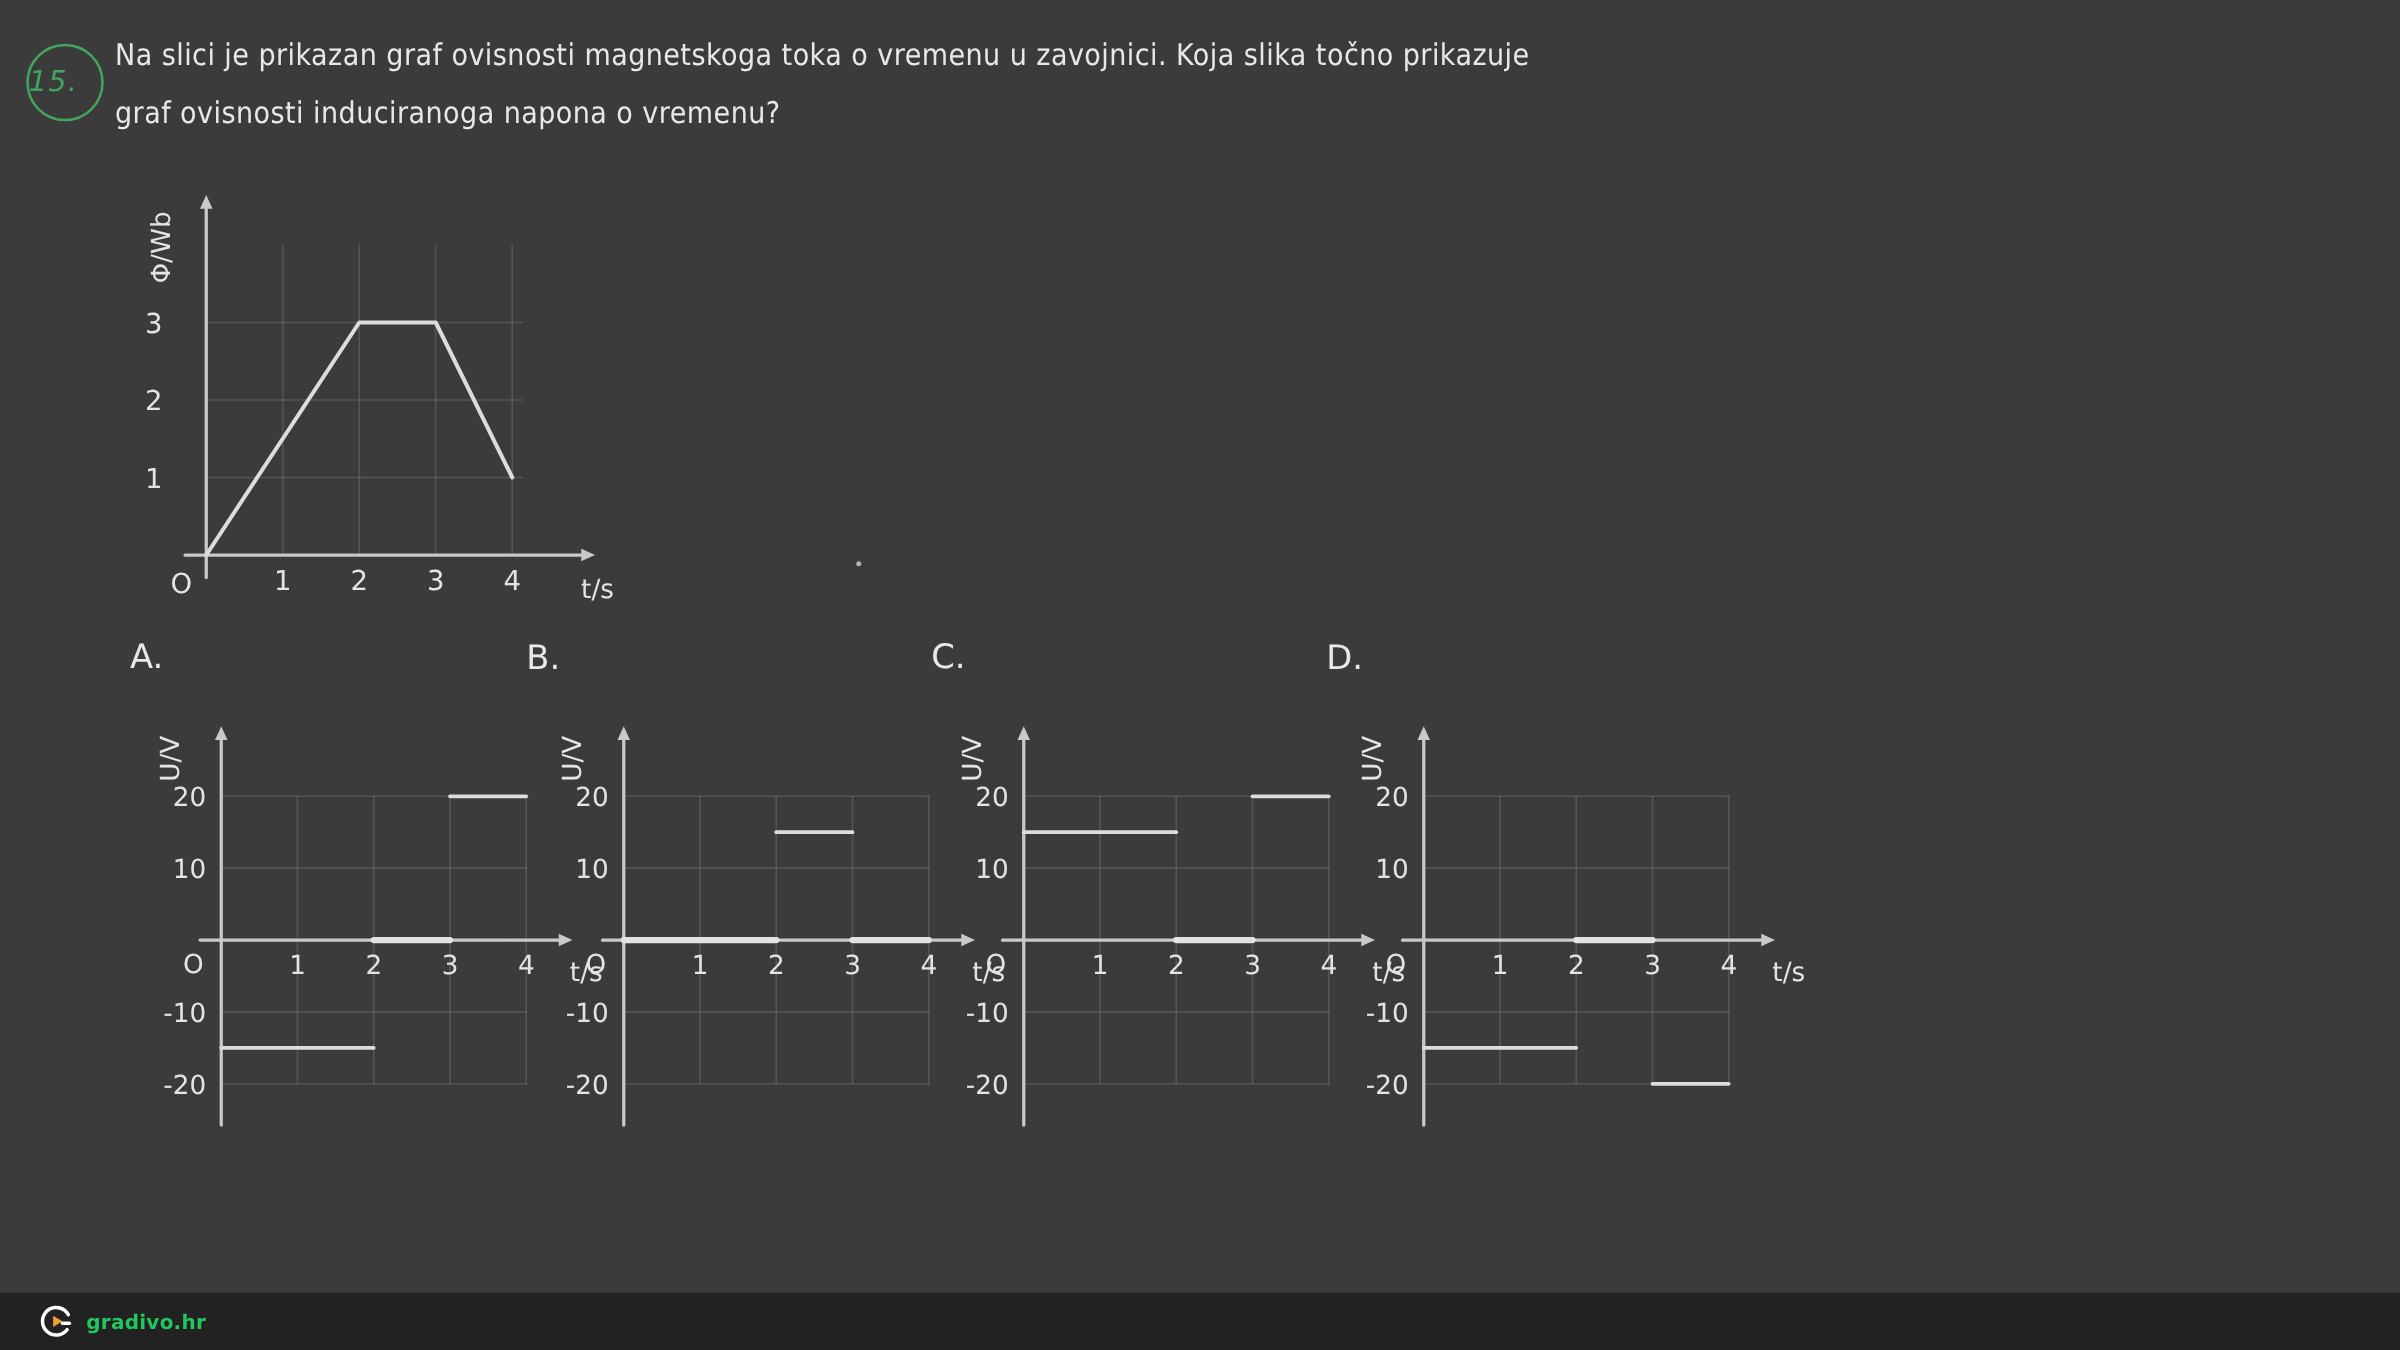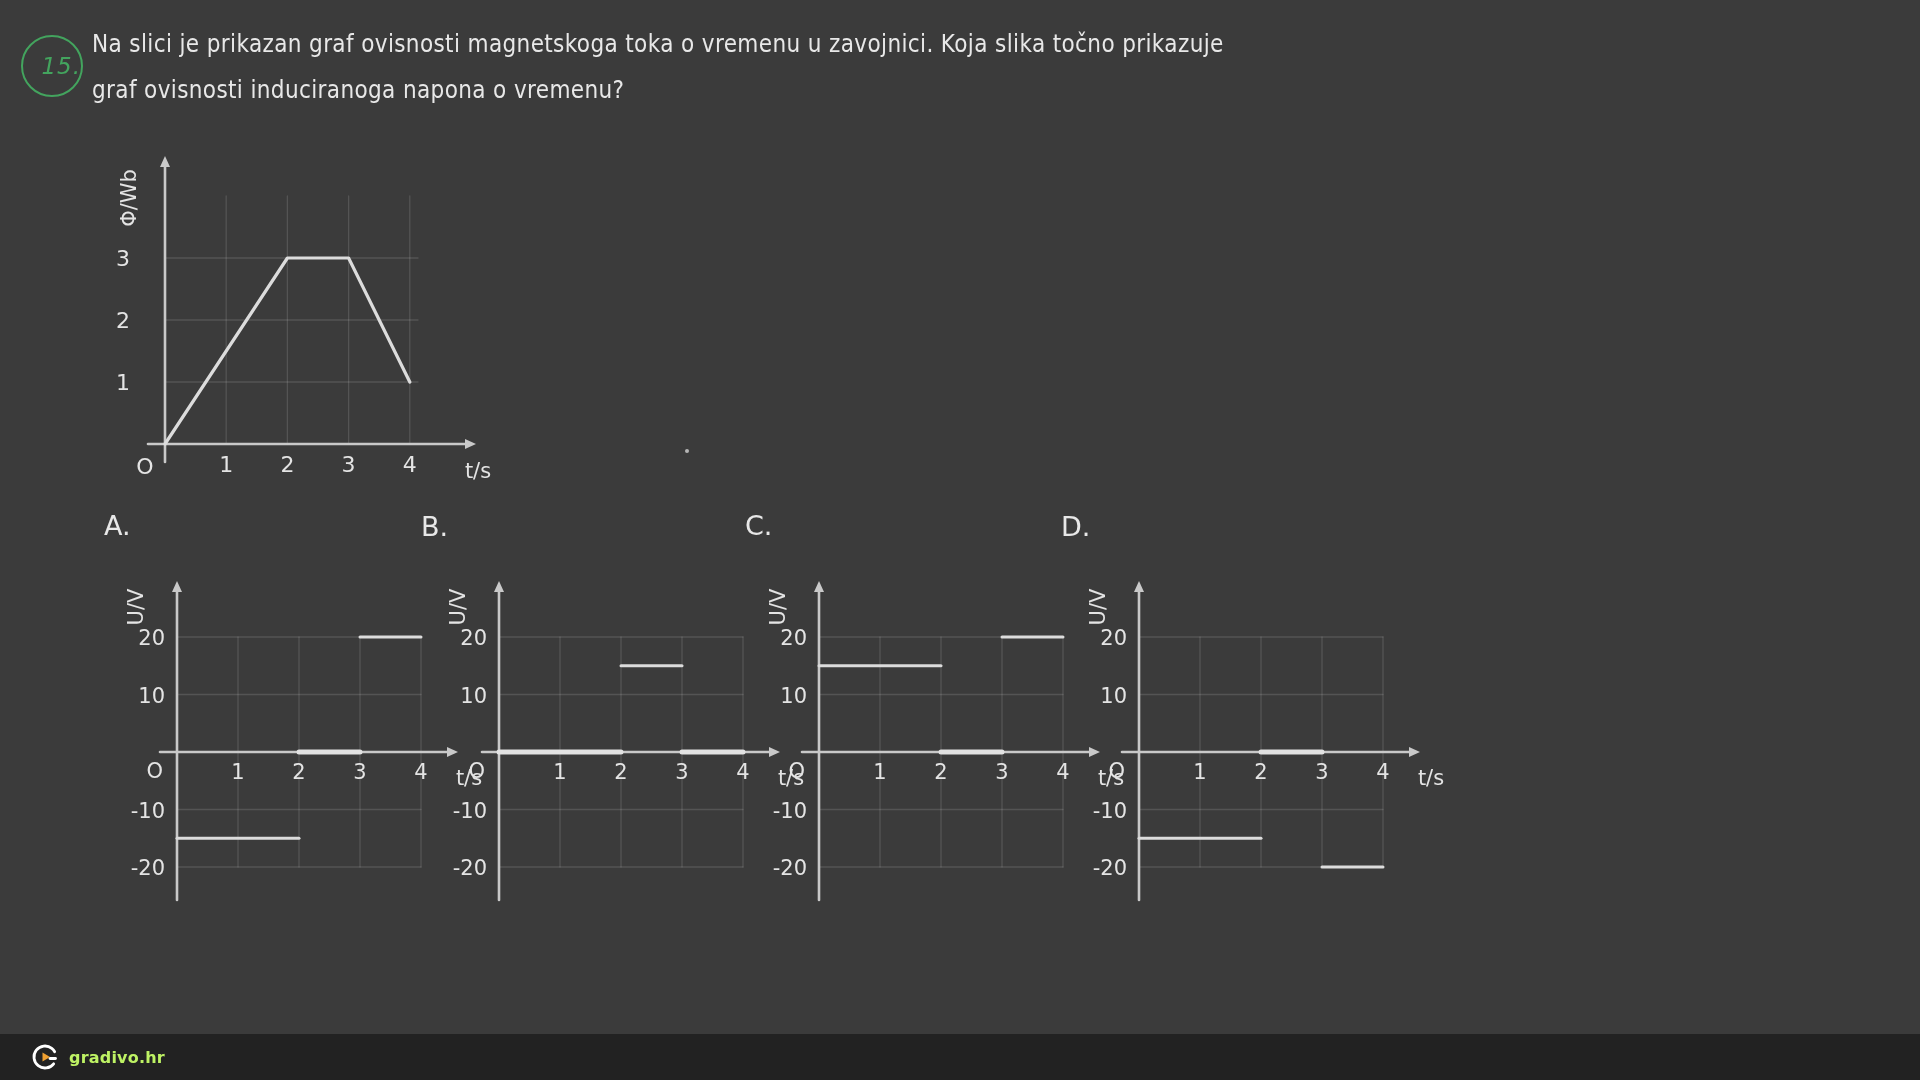--- a/index.html
+++ b/index.html
@@ -1,33 +1,33 @@
 <!DOCTYPE html>
 <html><head>
 <meta charset="utf-8">
 <style>
   html,body{margin:0;padding:0;background:#2e2e2e;}
   #screen{position:relative;width:1920px;height:1080px;overflow:hidden;
           background:#3b3b3b;color:#e4e4e4;
           font-family:"DejaVu Sans", sans-serif;}
   .abs{position:absolute;}
   #q-badge{left:21px;top:35px;width:58px;height:58px;border:2.5px solid #43a45e;
-           border-radius:50%;display:flex;align-items:center;justify-content:flex-end;
+           border-radius:50%;display:flex;align-items:center;justify-content:flex-start;
            color:#43a45e;font-size:23px;font-style:italic;letter-spacing:1px;}
   .q-line{left:92px;font-size:24px;letter-spacing:.4px;white-space:nowrap;
           transform:scaleX(.9);transform-origin:left top;color:#e8e8e8;}
   #q-line1{top:30px;}
   #q-line2{top:76px;}
   .opt-label{font-size:27px;color:#e8e8e8;cursor:pointer;}
   svg text{font-family:"DejaVu Sans", sans-serif;}
   #stray-dot{left:685px;top:449px;width:4px;height:4px;border-radius:50%;background:#b5b5b5;}
   #footer{left:0;top:1034px;width:1920px;height:46px;background:#222222;
           display:flex;align-items:center;}
   #brand{display:flex;align-items:center;gap:9px;margin-left:30px;cursor:pointer;}
-  #brand-name{color:#bef264;font-size:16px;font-weight:bold;letter-spacing:.2px;}
+  #brand-name{color:#22c55e;font-size:16px;font-weight:bold;letter-spacing:.2px;}
 </style>
 </head>
 <body>
 
 <div id="screen">
 
   <div class="abs" id="q-badge">
     <span>15.</span>
   </div>
   <div class="abs q-line" id="q-line1">Na slici je prikazan graf ovisnosti magnetskoga toka o vremenu u zavojnici. Koja slika točno prikazuje</div>

